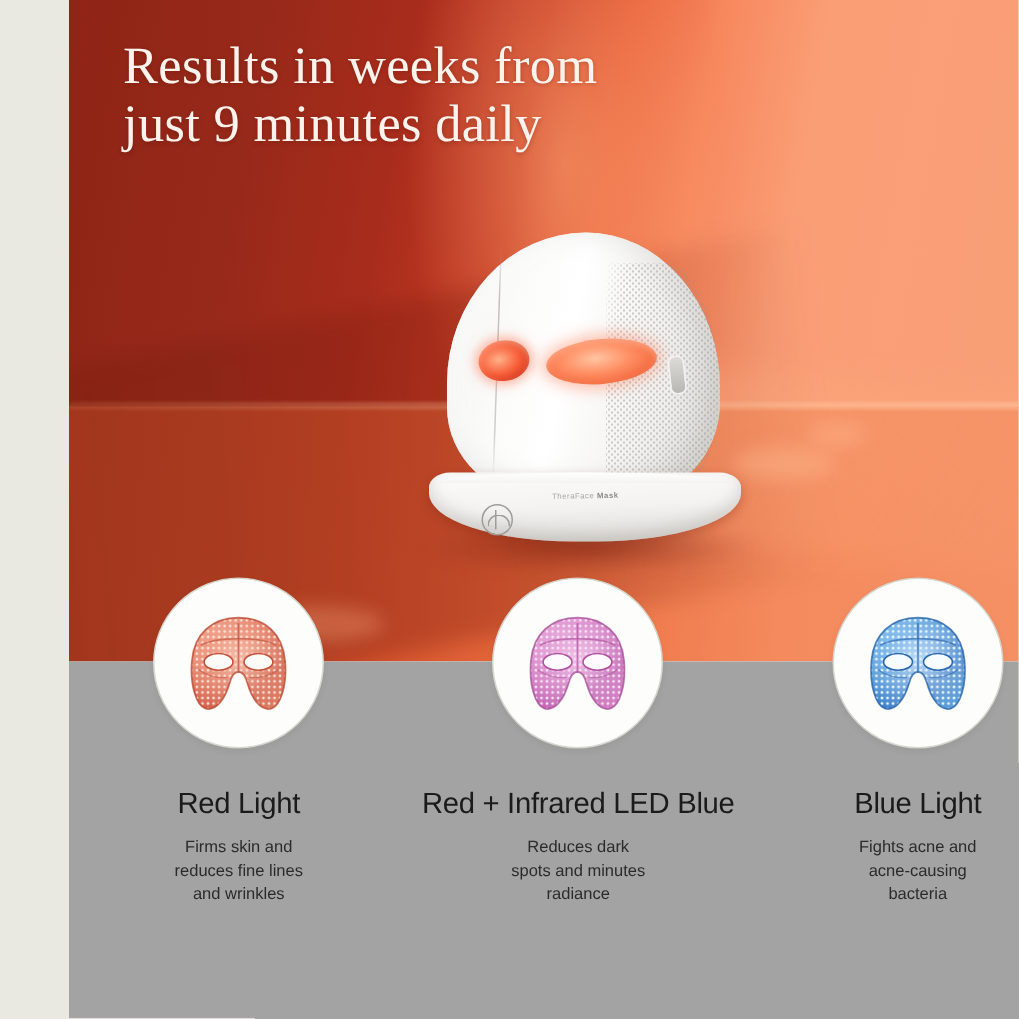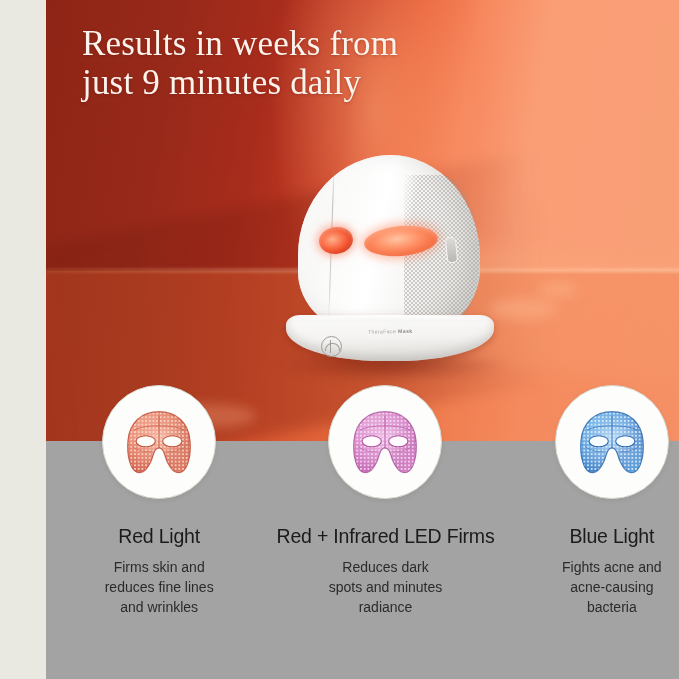--- a/index.html
+++ b/index.html
@@ -178,21 +178,21 @@
     box-shadow:0 2px 5px rgba(0,0,0,.06);
     display:flex;align-items:center;justify-content:center;
   }
   .thumb{width:74px;height:68px;}
   .card-title{
     position:absolute;top:84px;left:0;right:0;
     font-size:19.5px;color:#1b1b1b;font-weight:400;letter-spacing:-.2px;
   }
   .card-desc{
     position:absolute;top:117px;left:0;right:0;
-    font-size:14px;line-height:1.42;color:#2b2b2b;font-weight:400;
+    font-size:11px;line-height:1.42;color:#2b2b2b;font-weight:400;
     white-space:pre-line;padding:0 14px;
   }
 </style>
 </head>
 <body>
 
 <div id="page">
 
   <div class="scene">
     <div class="wall"></div>
@@ -304,21 +304,21 @@
                      C44 57 46 54 50 54 C54 54 56 57 58 64 C62 78 70 90 80 87
                      C88 84 94 66 92 44 C90 20 74 5 50 5 Z" fill="none" stroke="#A84C98" stroke-width="1.6" opacity=".75"></path>
             <path d="M50 10 L50 55" stroke="#B1519F" stroke-width="1.5" opacity=".7"></path>
             <path d="M16 30 C30 22 70 22 84 30" fill="none" stroke="#B1519F" stroke-width="1.4" opacity=".65"></path>
             <ellipse cx="32" cy="45" rx="13" ry="7.5" fill="#FEFAFD" stroke="#B1519F" stroke-width="1.4"></ellipse>
             <ellipse cx="68" cy="45" rx="13" ry="7.5" fill="#FEFAFD" stroke="#B1519F" stroke-width="1.4"></ellipse>
             <path d="M14 52 C22 58 30 60 40 59" fill="none" stroke="#B1519F" stroke-width="1.2" opacity=".55"></path>
             <path d="M86 52 C78 58 70 60 60 59" fill="none" stroke="#B1519F" stroke-width="1.2" opacity=".55"></path>
           </svg>
         </div>
-        <div class="card-title">Red + Infrared LED Firms</div>
+        <div class="card-title">Red + Infrared LED Blue</div>
         <div class="card-desc">Reduces dark
 spots and minutes
 radiance</div>
       </div>
 
       <div class="card">
         <div class="circle">
           <svg class="thumb" viewBox="0 0 100 92">
             <defs>
               <linearGradient id="gBlue" x1="0" y1="0" x2="1" y2="1">

